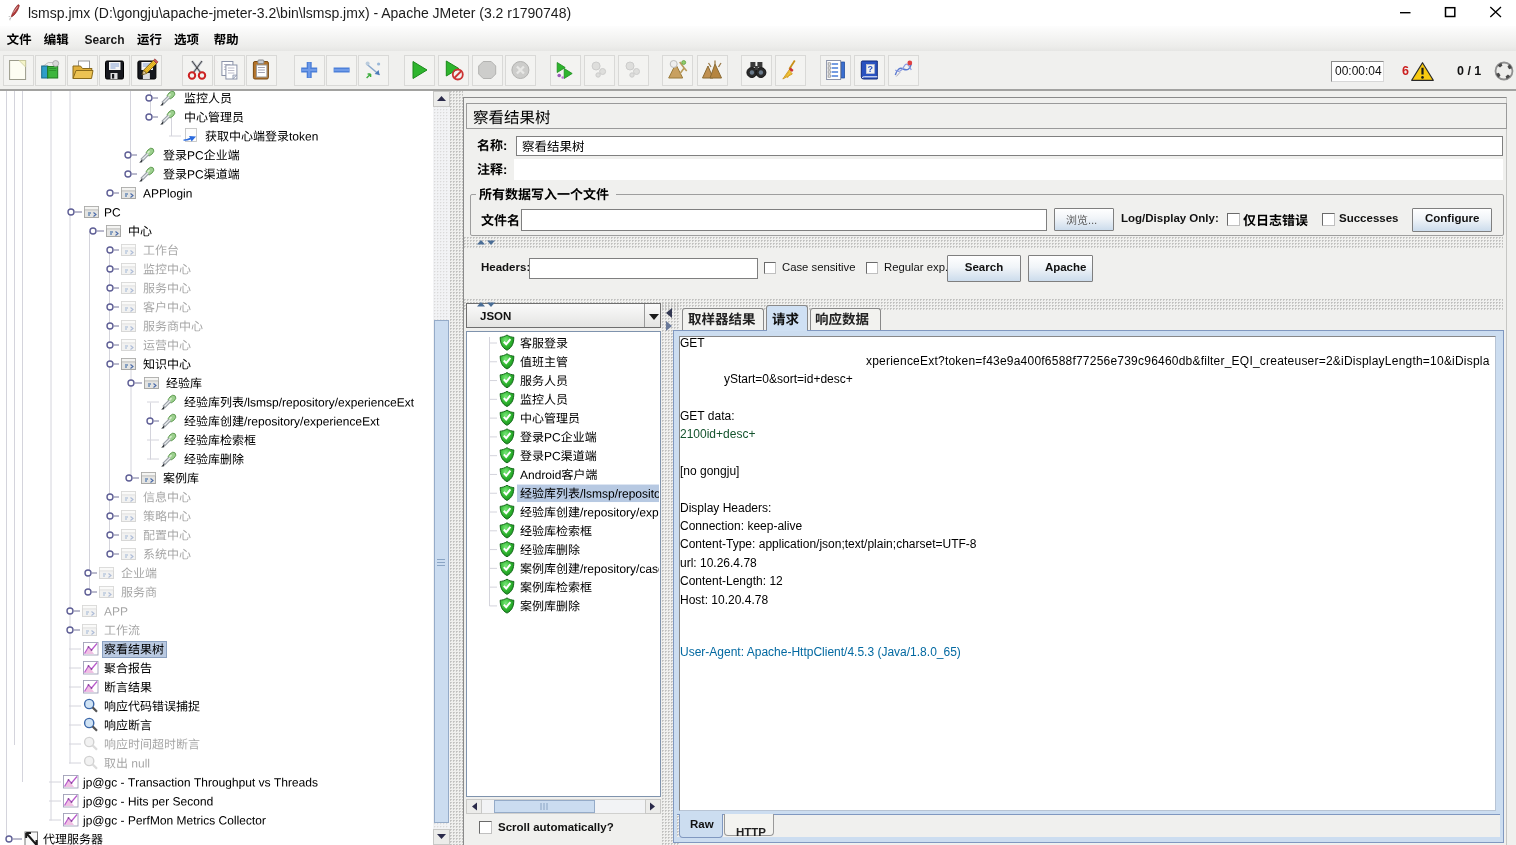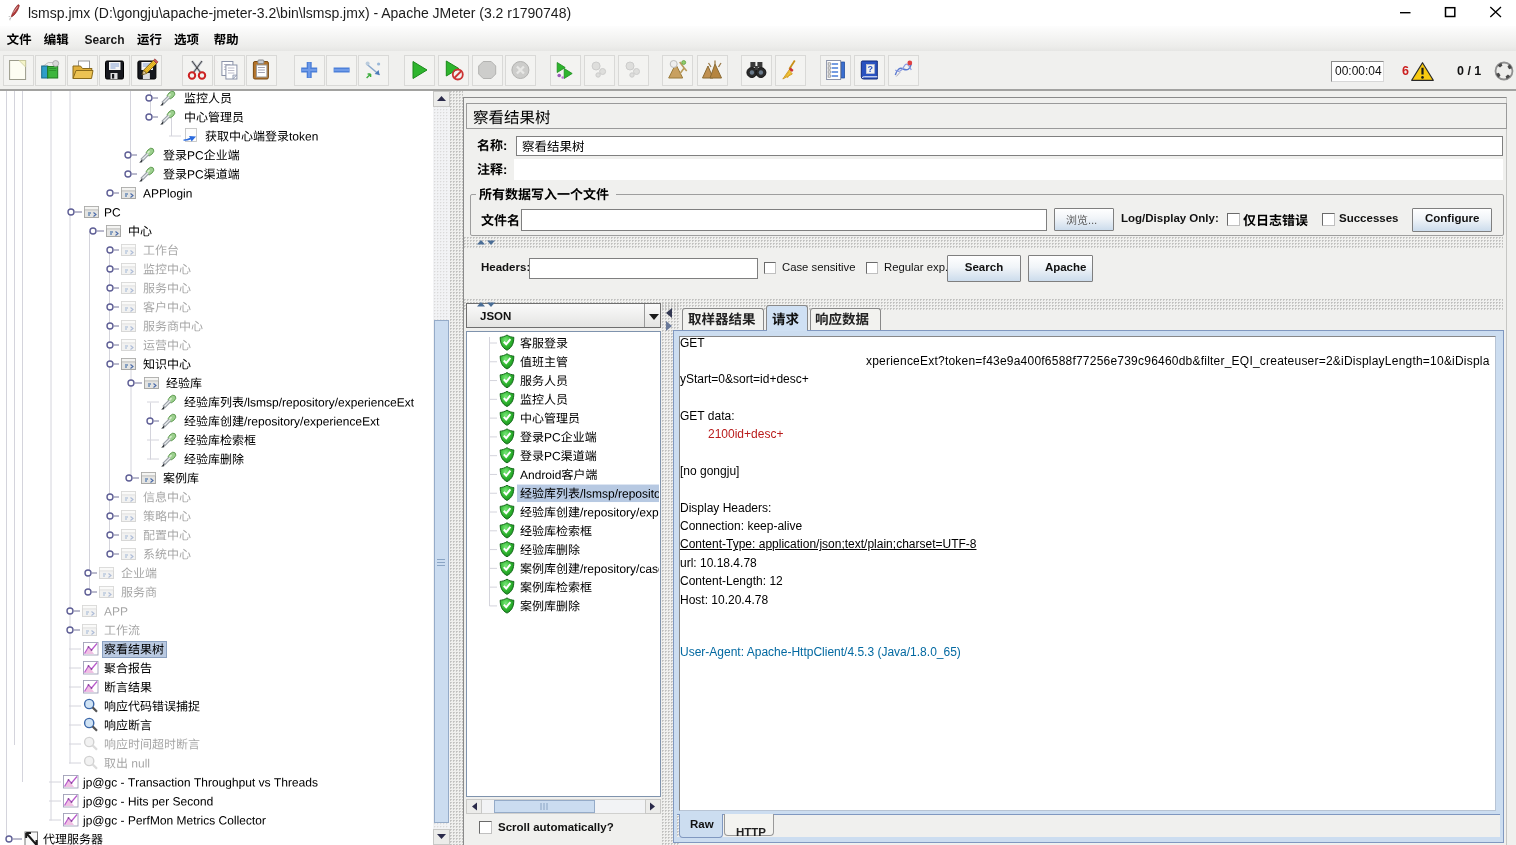--- a/index.html
+++ b/index.html
@@ -86,28 +86,28 @@
 <div style="position:absolute;left:766px;top:305px;width:42px;height:26px;background:#cfe0f3;border:1px solid #888;border-bottom:none;border-radius:3px 3px 0 0;box-sizing:border-box;"></div>
 <div style="position:absolute;left:810px;top:308px;width:71px;height:22px;background:#f2f2ef;border:1px solid #888;border-bottom:none;border-radius:3px 3px 0 0;box-sizing:border-box;"></div>
 <div style="position:absolute;left:672.5px;top:329.5px;width:831px;height:485px;background:#ccddf0;border:1.5px solid #8098c0;box-sizing:border-box;"></div>
 <div style="position:absolute;left:672.5px;top:837px;width:831px;height:5.5px;background:#ccddf0;border-bottom:1.5px solid #8098c0;border-left:1.5px solid #8098c0;border-right:1.5px solid #8098c0;box-sizing:border-box;"></div>
 <div style="position:absolute;left:672.5px;top:814px;width:4px;height:23px;background:#ccddf0;border-left:1.5px solid #8098c0;box-sizing:border-box;"></div>
 <div style="position:absolute;left:1499.5px;top:814px;width:4px;height:23px;background:#ccddf0;border-right:1.5px solid #8098c0;box-sizing:border-box;"></div>
 <div style="position:absolute;left:766.5px;top:328.5px;width:40px;height:2.5px;background:#cfe0f3;"></div>
 <div style="position:absolute;left:678.5px;top:336px;width:817.5px;height:475px;background:#fff;border-top:1px solid #888;border-left:1px solid #888;border-right:1px solid #b8c4d4;border-bottom:1px solid #b8c4d4;box-sizing:border-box;"></div>
 <div style="position:absolute;left:680px;top:335.6px;font:normal 12px 'Liberation Sans',sans-serif;color:#000;white-space:pre;">GET</div>
 <div style="position:absolute;left:866px;top:353.95px;font:normal 12px 'Liberation Sans',sans-serif;color:#000;white-space:pre;letter-spacing:0.22px;">xperienceExt?token=f43e9a400f6588f77256e739c96460db&amp;filter_EQI_createuser=2&amp;iDisplayLength=10&amp;iDispla</div>
-<div style="position:absolute;left:680px;top:372.3px;font:normal 12px 'Liberation Sans',sans-serif;color:#000;white-space:pre;">yStart=0&amp;sort=id+desc+</div>
+<div style="position:absolute;left:680px;top:372.3px;font:normal 12px 'Liberation Sans',sans-serif;color:#000;white-space:pre;padding-left:44px;">yStart=0&amp;sort=id+desc+</div>
 <div style="position:absolute;left:680px;top:409px;font:normal 12px 'Liberation Sans',sans-serif;color:#000;white-space:pre;">GET data:</div>
-<div style="position:absolute;left:680px;top:427.35px;font:normal 12px 'Liberation Sans',sans-serif;color:#b91c1c;white-space:pre;margin-left:28px;">2100id+desc+</div>
+<div style="position:absolute;left:680px;top:427.35px;font:normal 12px 'Liberation Sans',sans-serif;color:#14532d;white-space:pre;">2100id+desc+</div>
 <div style="position:absolute;left:680px;top:464.05px;font:normal 12px 'Liberation Sans',sans-serif;color:#000;white-space:pre;">[no gongju]</div>
 <div style="position:absolute;left:680px;top:500.75px;font:normal 12px 'Liberation Sans',sans-serif;color:#000;white-space:pre;">Display Headers:</div>
 <div style="position:absolute;left:680px;top:519.1px;font:normal 12px 'Liberation Sans',sans-serif;color:#000;white-space:pre;">Connection: keep-alive</div>
-<div style="position:absolute;left:680px;top:537.45px;font:normal 12px 'Liberation Sans',sans-serif;color:#000;white-space:pre;text-decoration:underline;">Content-Type: application/json;text/plain;charset=UTF-8</div>
-<div style="position:absolute;left:680px;top:555.8px;font:normal 12px 'Liberation Sans',sans-serif;color:#000;white-space:pre;">url: 10.18.4.78</div>
+<div style="position:absolute;left:680px;top:537.45px;font:normal 12px 'Liberation Sans',sans-serif;color:#000;white-space:pre;">Content-Type: application/json;text/plain;charset=UTF-8</div>
+<div style="position:absolute;left:680px;top:555.8px;font:normal 12px 'Liberation Sans',sans-serif;color:#000;white-space:pre;">url: 10.26.4.78</div>
 <div style="position:absolute;left:680px;top:574.15px;font:normal 12px 'Liberation Sans',sans-serif;color:#000;white-space:pre;">Content-Length: 12</div>
 <div style="position:absolute;left:680px;top:592.5px;font:normal 12px 'Liberation Sans',sans-serif;color:#000;white-space:pre;">Host: 10.20.4.78</div>
 <div style="position:absolute;left:680px;top:645px;font:normal 12px 'Liberation Sans',sans-serif;color:#0369a1;white-space:pre;">User-Agent: Apache-HttpClient/4.5.3 (Java/1.8.0_65)</div>
 <div style="position:absolute;left:679px;top:813.5px;width:44px;height:24px;background:#ccddf0;border:1px solid #8098c0;border-top:none;border-radius:0 0 4px 4px;box-sizing:border-box;"></div>
 <div style="position:absolute;left:690px;top:818.3px;font:bold 11.5px 'Liberation Sans',sans-serif;color:#111;white-space:pre;">Raw</div>
 <div style="position:absolute;left:724px;top:813.5px;width:50px;height:22.5px;background:#f3f3f0;border:1px solid #999;border-top:none;border-radius:0 0 4px 4px;box-sizing:border-box;"></div>
 <div style="position:absolute;left:736px;top:826px;font:bold 11.5px 'Liberation Sans',sans-serif;color:#222;white-space:pre;">HTTP</div>
 <svg style="position:absolute;left:0;top:0;z-index:40" width="1516" height="845" viewBox="0 0 1516 845">
     <defs>
       <path id="g0" d="M412 822C435 779 458 722 469 681H44V564H202C256 423 326 302 416 202C312 121 182 64 25 25C49 -3 85 -59 98 -88C259 -41 394 26 505 116C611 27 740 -39 898 -81C916 -48 952 4 979 31C828 65 702 125 598 204C687 301 755 420 806 564H960V681H524L609 708C597 749 567 813 540 860ZM507 286C430 365 370 459 326 564H672C631 454 577 362 507 286Z"></path>

